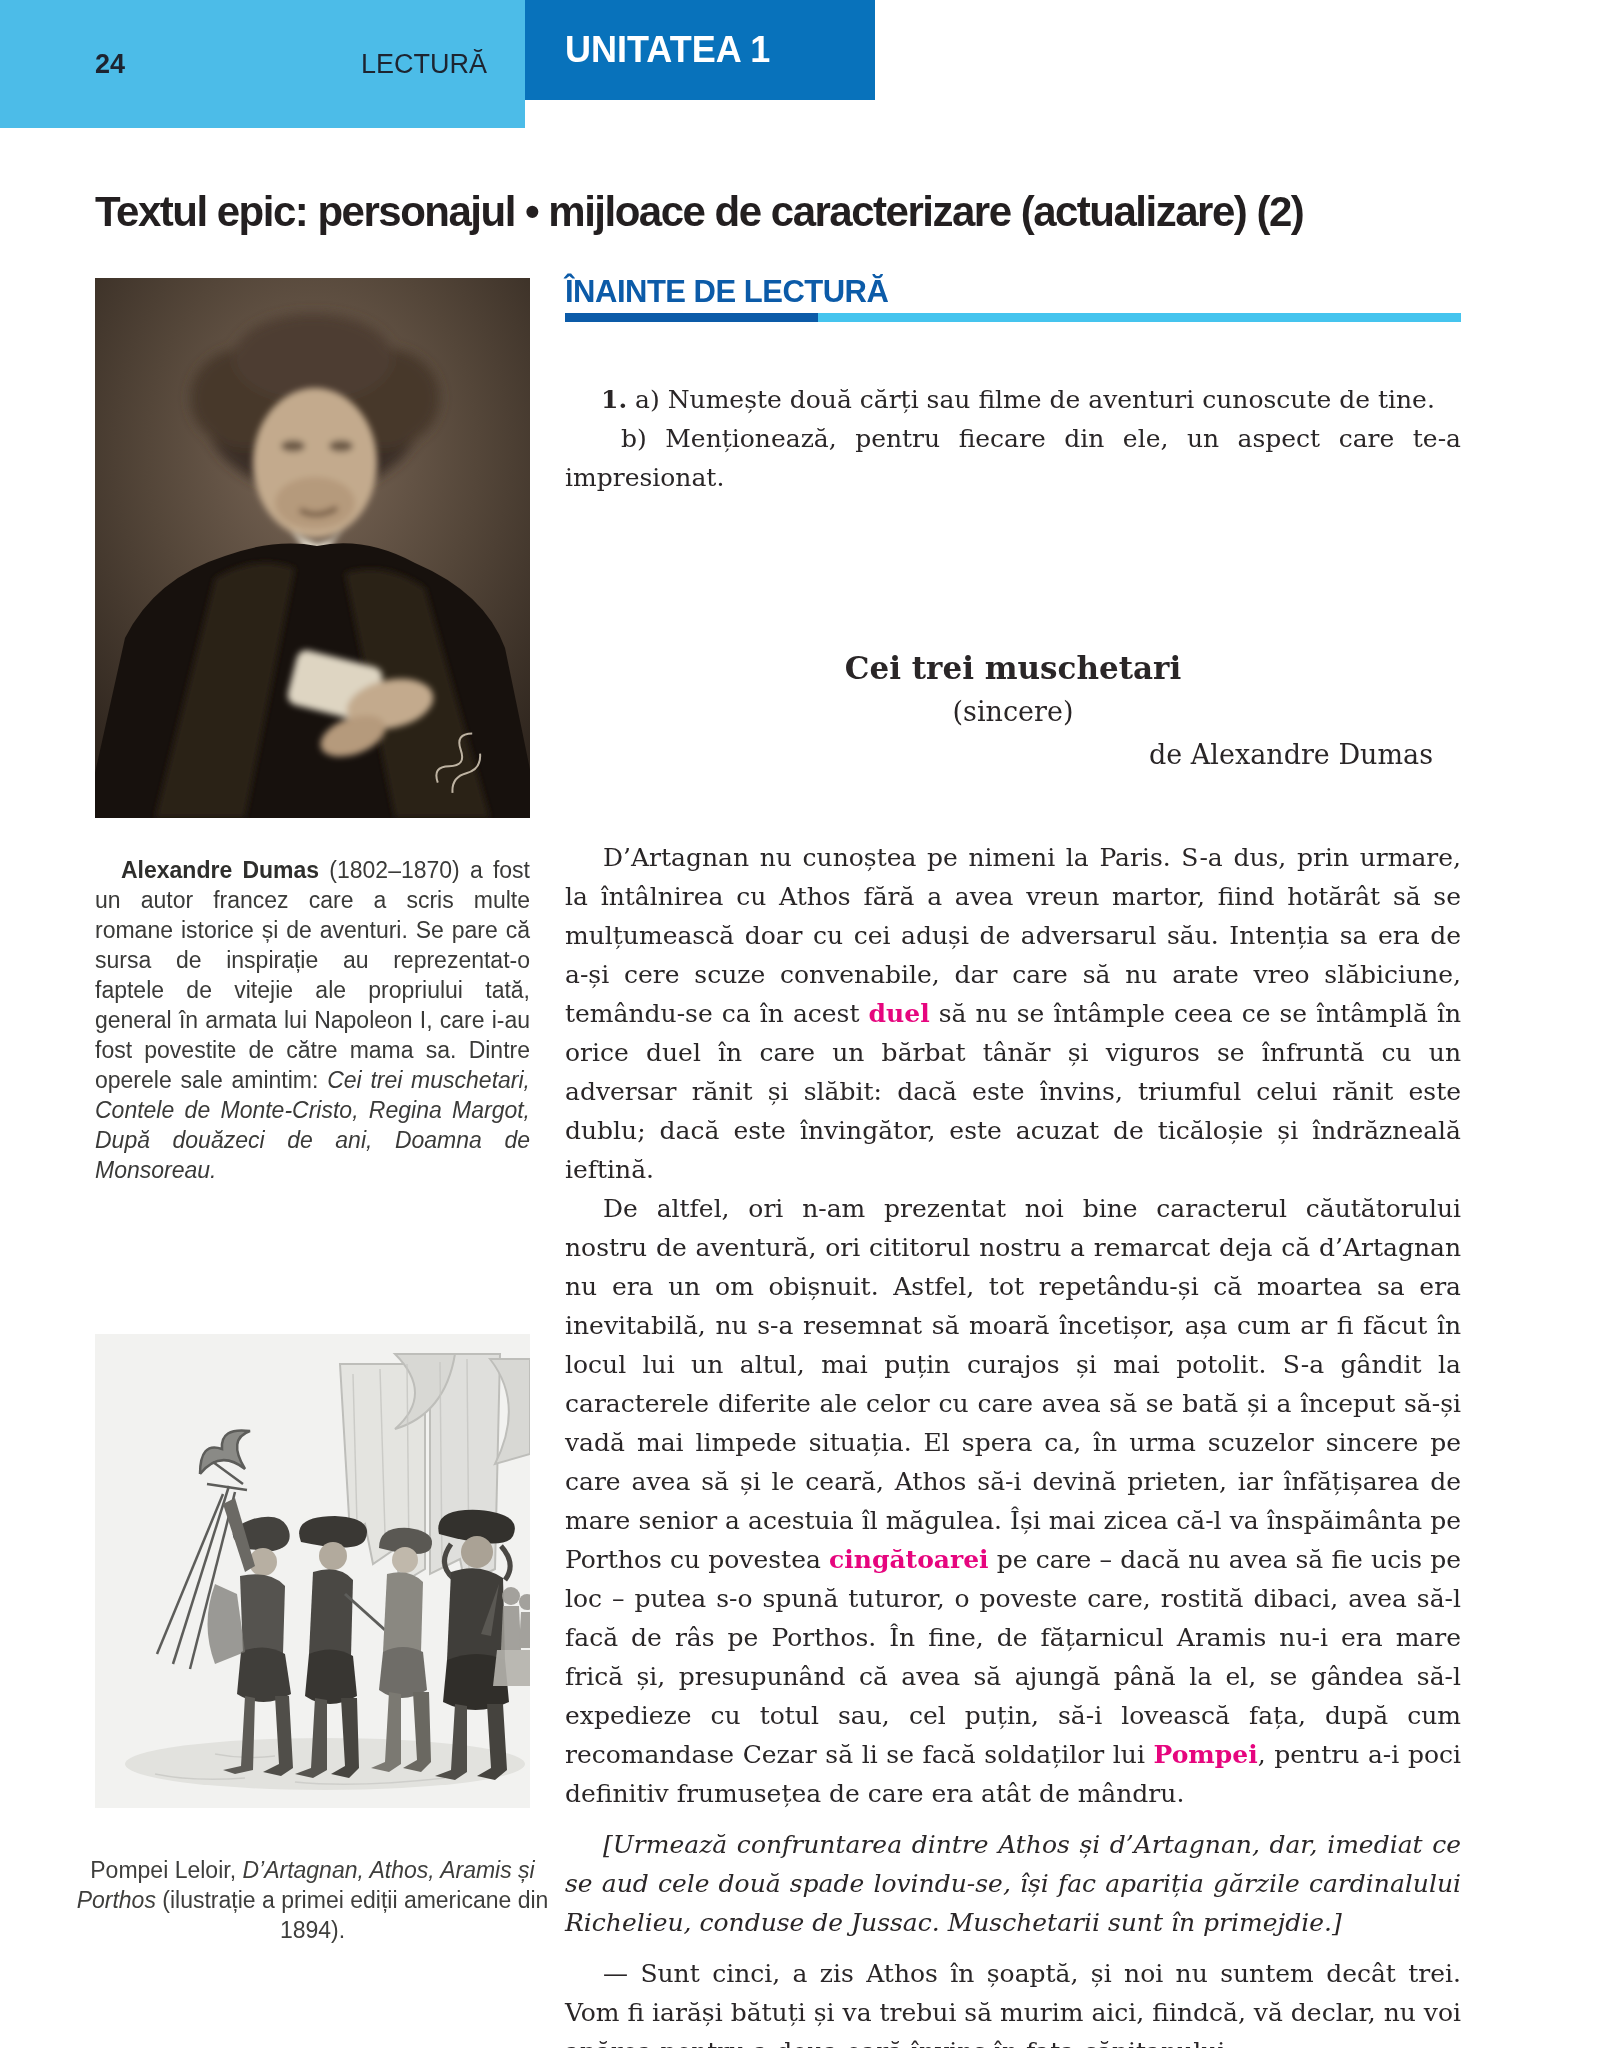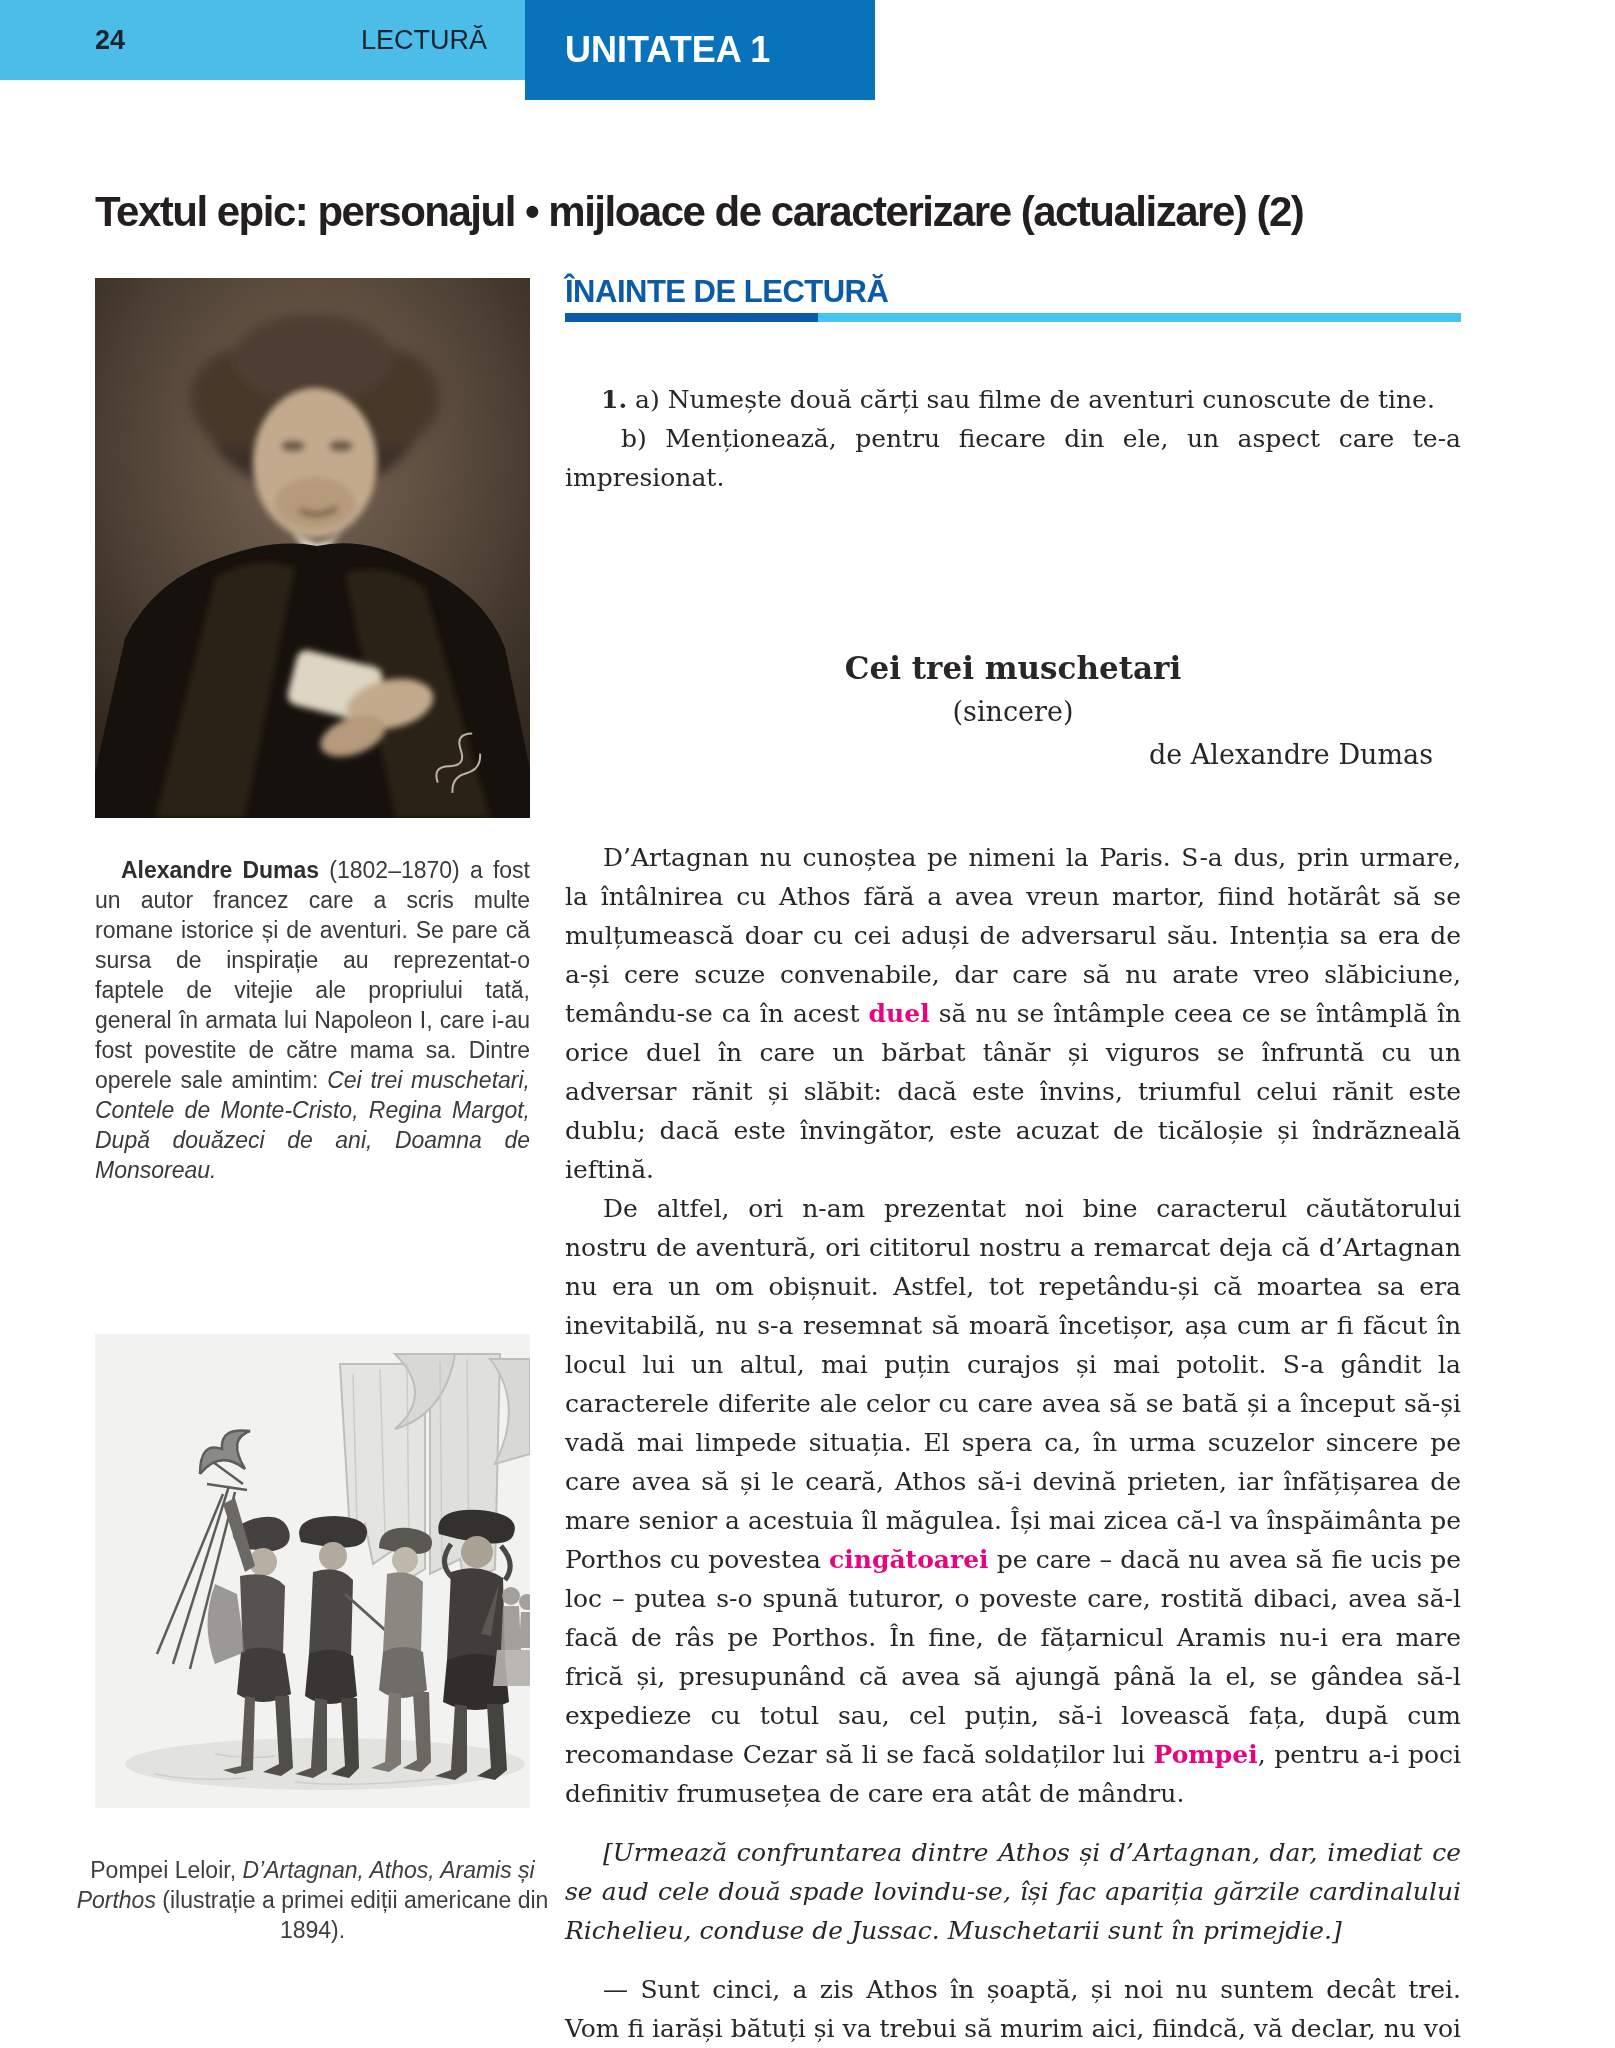--- a/index.html
+++ b/index.html
@@ -2,21 +2,21 @@
 <html lang="ro"><head>
 <meta charset="utf-8">
 <style>
   html,body{margin:0;padding:0;}
   body{
     width:1615px;height:2048px;position:relative;background:#ffffff;
     font-family:"DejaVu Serif", serif;color:#2a2627;overflow:hidden;
     -webkit-font-smoothing:antialiased;
   }
   
-  .hdr-light{position:absolute;left:0;top:0;width:525px;height:80px;background:#4cbce8;
+  .hdr-light{position:absolute;left:0;top:0;width:525px;height:128px;background:#4cbce8;
     display:flex;align-items:center;}
   .hdr-dark{position:absolute;left:525px;top:0;width:350px;height:100px;background:#0872bb;
     display:flex;align-items:center;}
   .pagenum{font-family:"Liberation Sans",sans-serif;font-weight:bold;font-size:27px;
     color:#1d2430;margin-left:95px;}
   .sectlabel{font-family:"Liberation Sans",sans-serif;font-weight:normal;font-size:27px;
     color:#1d2430;margin-left:auto;margin-right:38px;letter-spacing:0px;}
   .unitlabel{font-family:"Liberation Sans",sans-serif;font-weight:bold;font-size:36px;
     color:#ffffff;margin-left:40px;letter-spacing:0px;}
   
@@ -47,21 +47,21 @@
   .q-ind{text-indent:36px;}
   .q-ind2{text-indent:56px;}
   .qnum{font-weight:bold;}
   .frag-head{position:absolute;left:565px;top:650px;width:896px;text-align:center;}
   .frag-title{font-size:31px;font-weight:bold;color:#2a2627;margin:0;}
   .frag-sub{font-size:27px;margin:10px 0 0 0;color:#2a2627;}
   .frag-author{font-size:27px;margin:12px 28px 0 0;text-align:right;color:#2a2627;}
   .body-text{position:absolute;left:565px;top:838px;width:896px;
     font-size:25px;line-height:39px;text-align:justify;color:#2a2627;}
   .body-text p{margin:0;text-indent:38px;}
-  .body-text p.spaced{margin:20px 0;}
+  .body-text p.spaced{margin:12px 0;}
   .kw{color:#e6057e;font-weight:bold;}
   .italic-block{font-style:italic;}
 </style>
 </head>
 <body>
 
 <div class="hdr-light">
   <span class="pagenum">24</span>
   <span class="sectlabel">LECTURĂ</span>
 </div>

